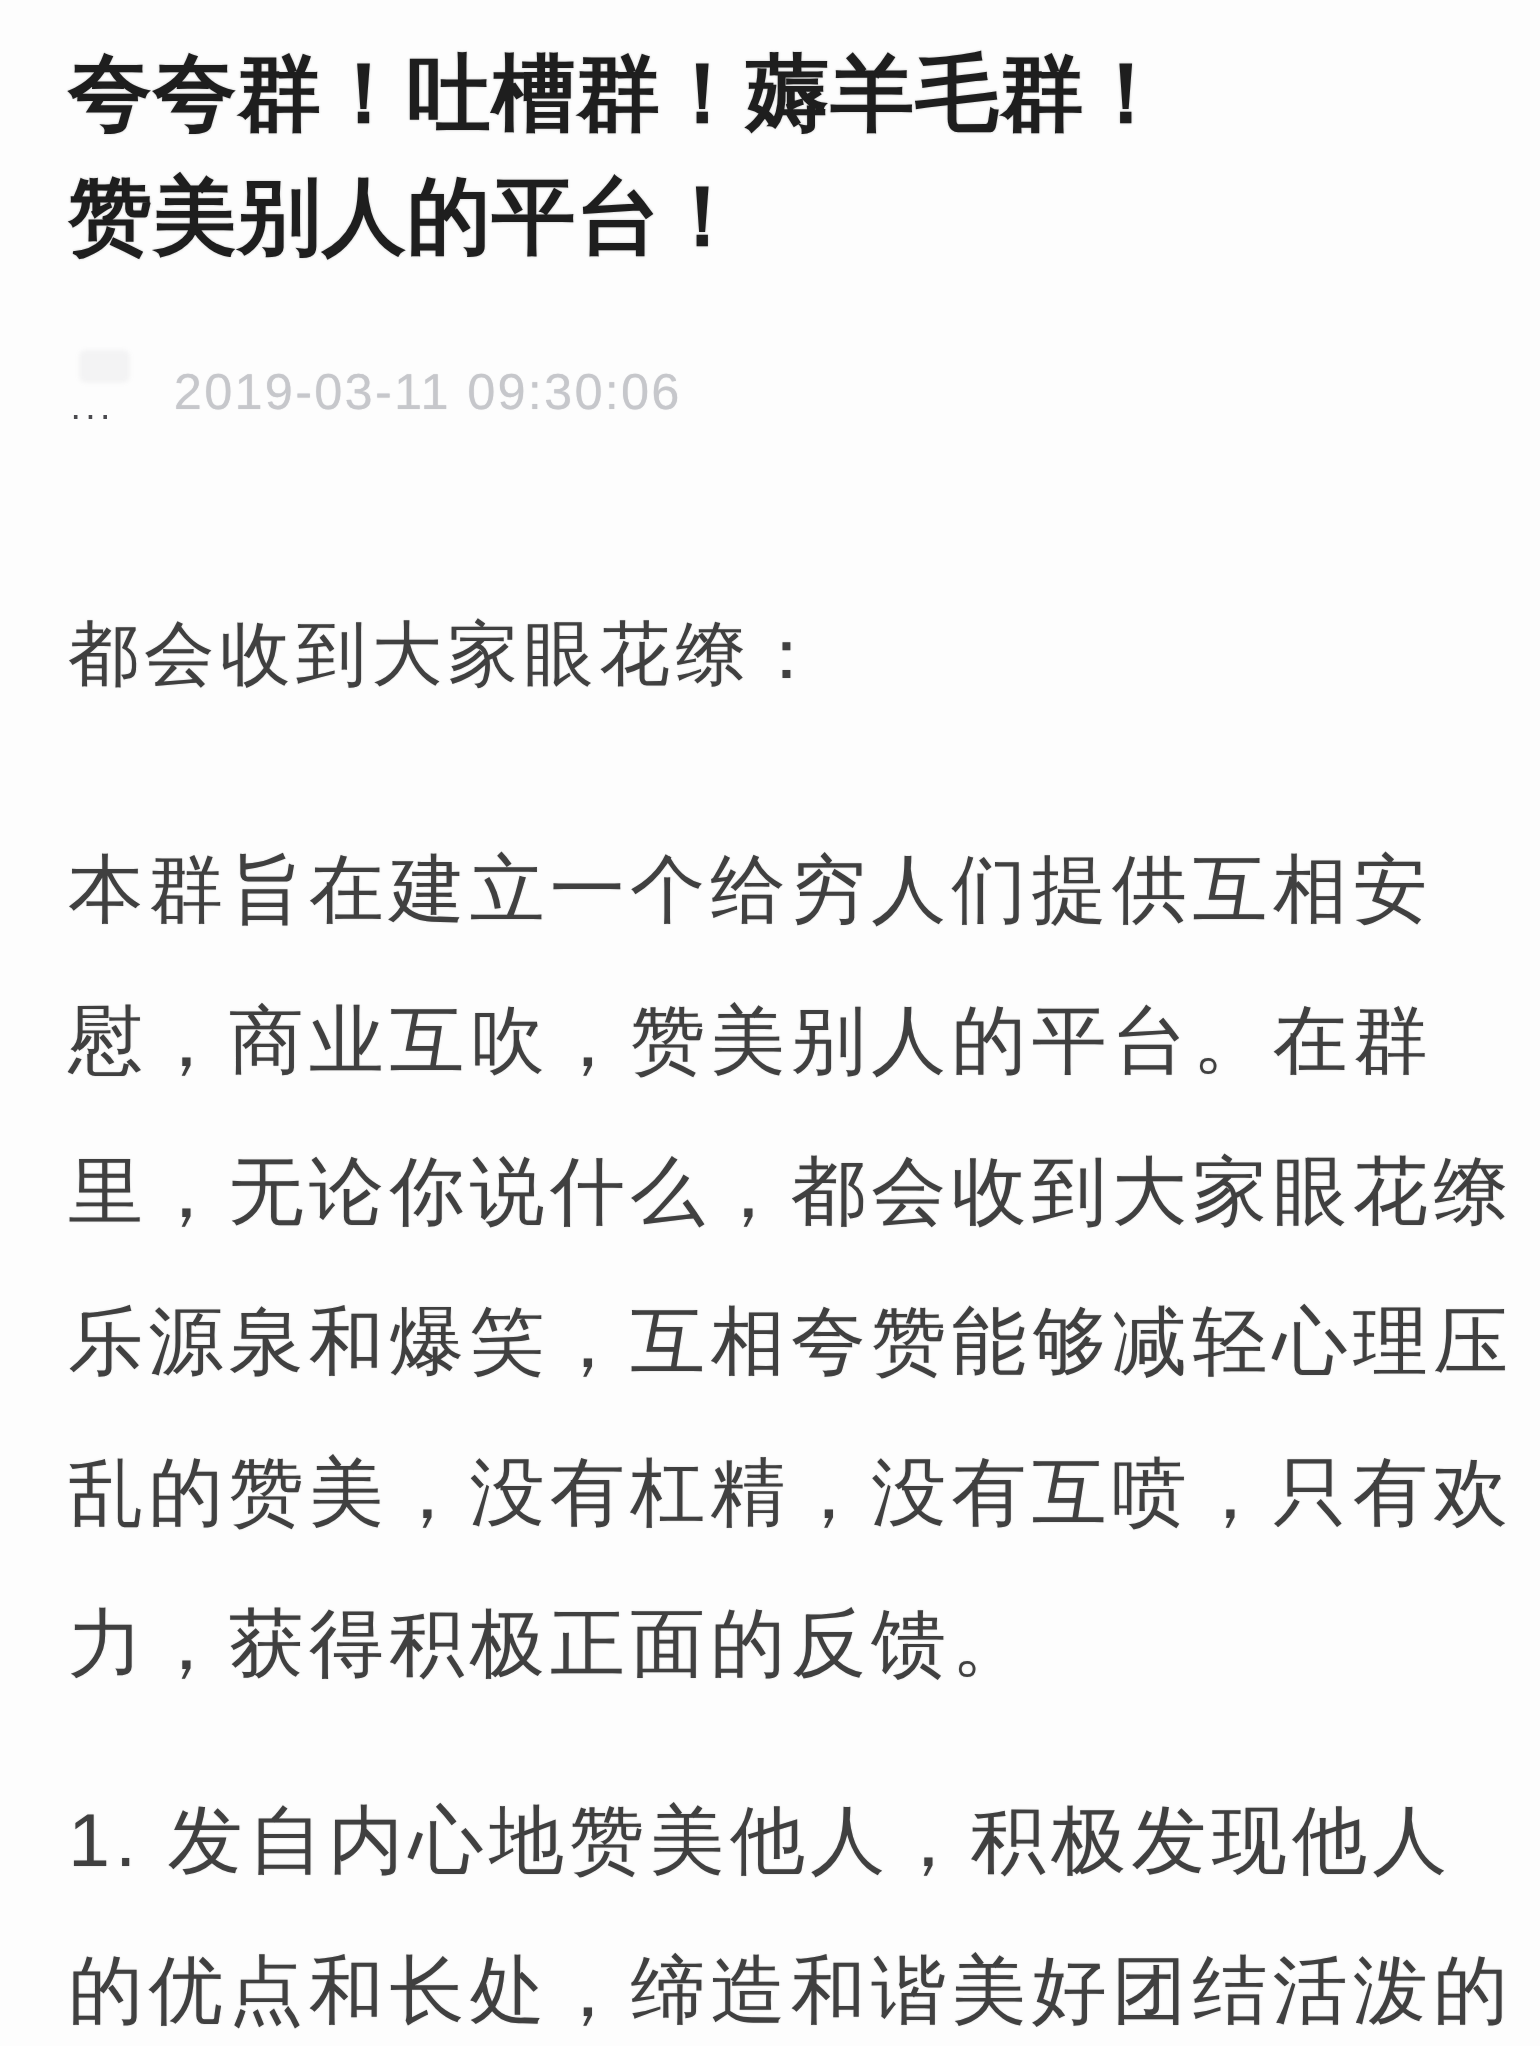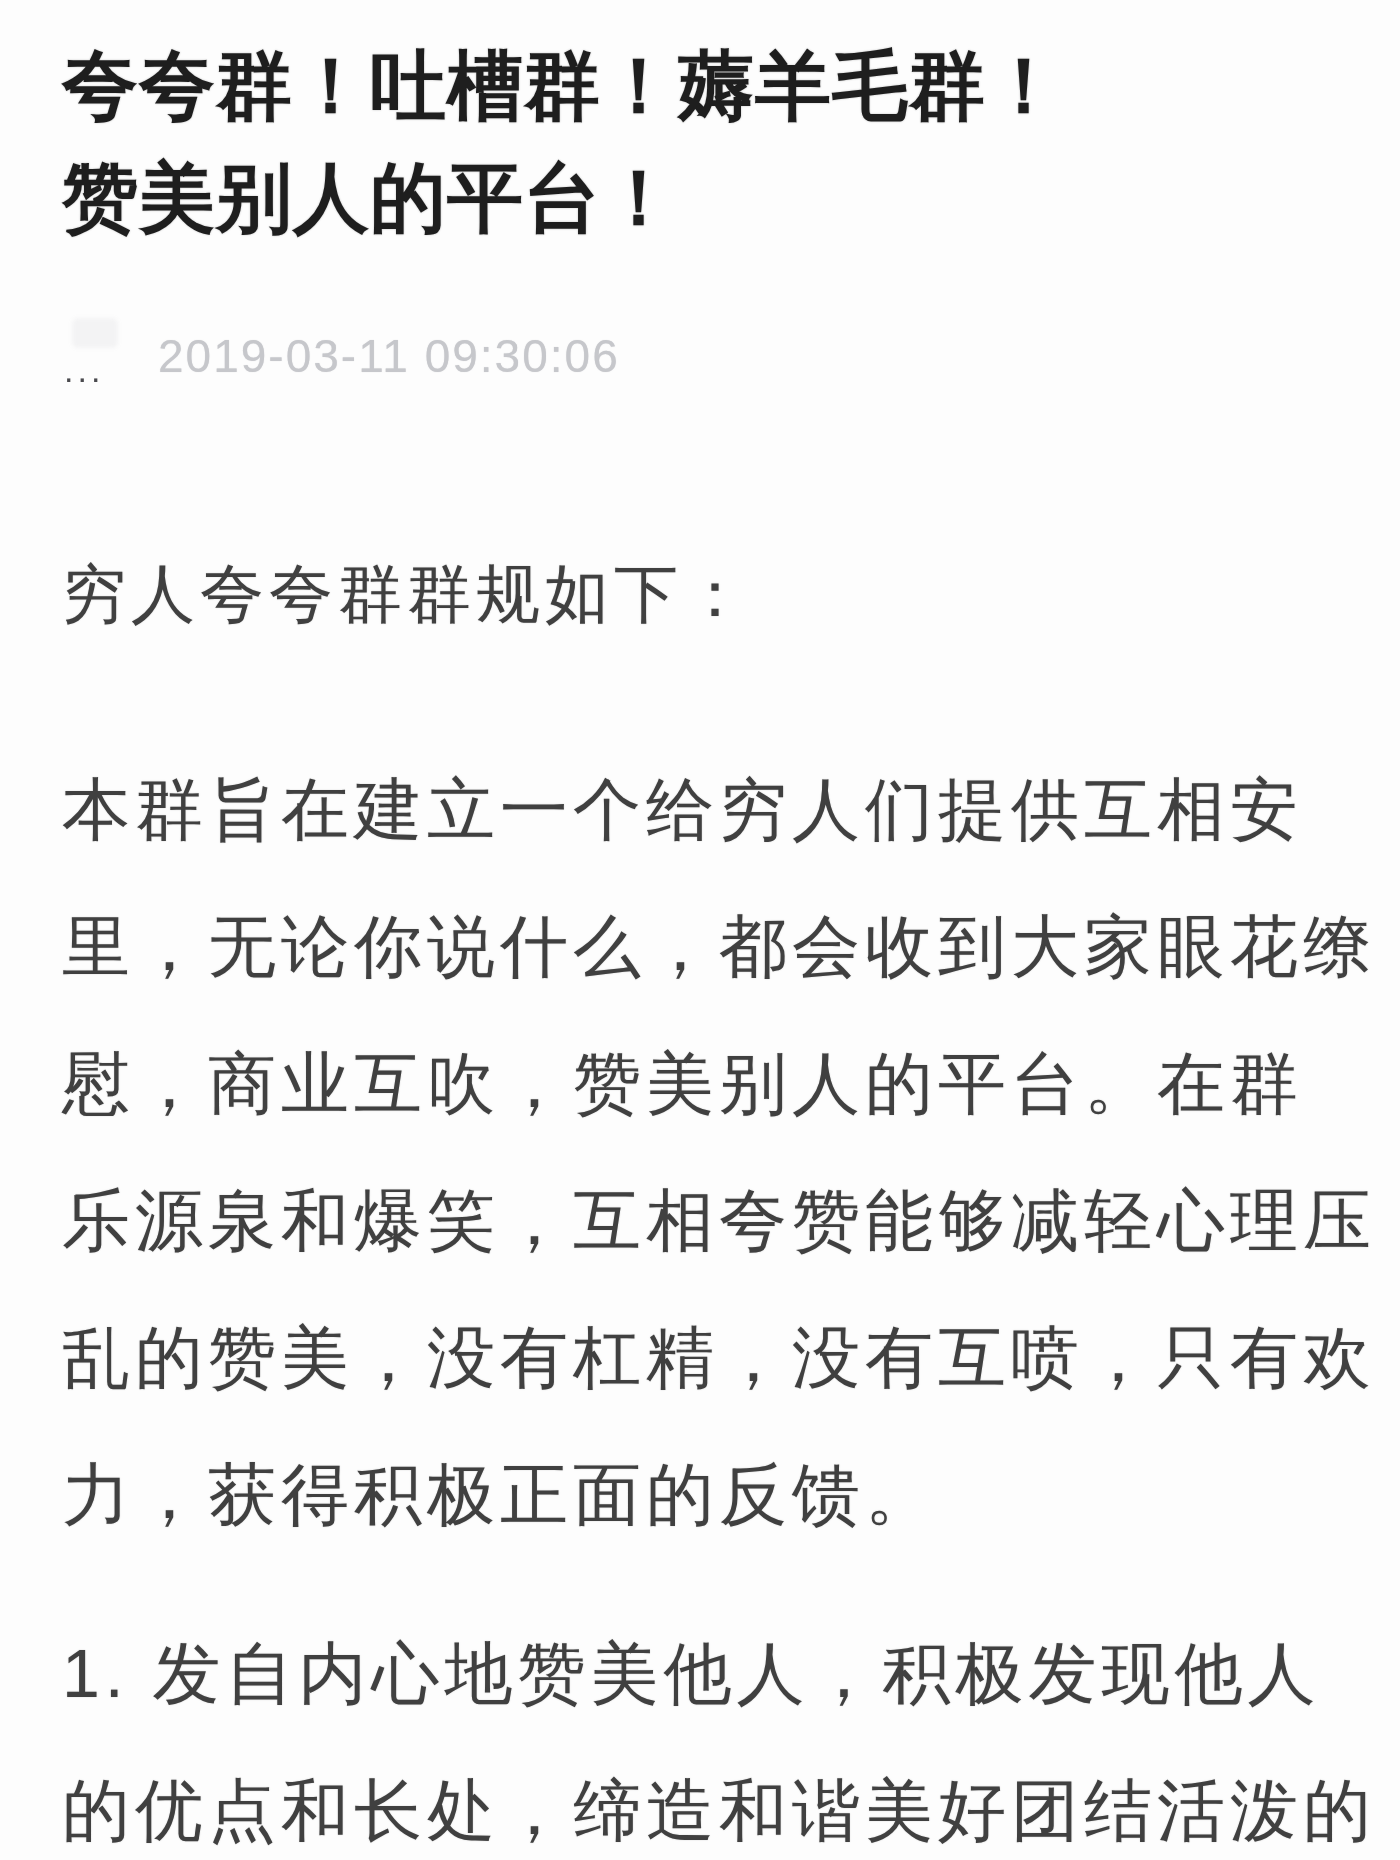--- a/index.html
+++ b/index.html
@@ -107,26 +107,26 @@
   </h1>
 
   <div class="meta-row">
     <div class="author-blank">
       <div class="avatar-ghost"></div>
       <div class="author-dots">...</div>
     </div>
     <div class="timestamp">2019-03-11 09:30:06</div>
   </div>
 
-  <div class="section-heading">穷人夸夸群群规如下：</div>
+  <div class="section-heading">都会收到大家眼花缭：</div>
 
   <div class="paragraph">
     <div class="body-line">本群旨在建立一个给穷人们提供互相安</div>
+    <div class="body-line">慰，商业互吹，赞美别人的平台。在群</div>
     <div class="body-line">里，无论你说什么，都会收到大家眼花缭</div>
-    <div class="body-line">慰，商业互吹，赞美别人的平台。在群</div>
     <div class="body-line">乐源泉和爆笑，互相夸赞能够减轻心理压</div>
     <div class="body-line">乱的赞美，没有杠精，没有互喷，只有欢</div>
     <div class="body-line">力，获得积极正面的反馈。</div>
   </div>
 
   <div class="paragraph rule">
     <div class="body-line">1. 发自内心地赞美他人，积极发现他人</div>
     <div class="body-line">的优点和长处，缔造和谐美好团结活泼的</div>
   </div>
 

